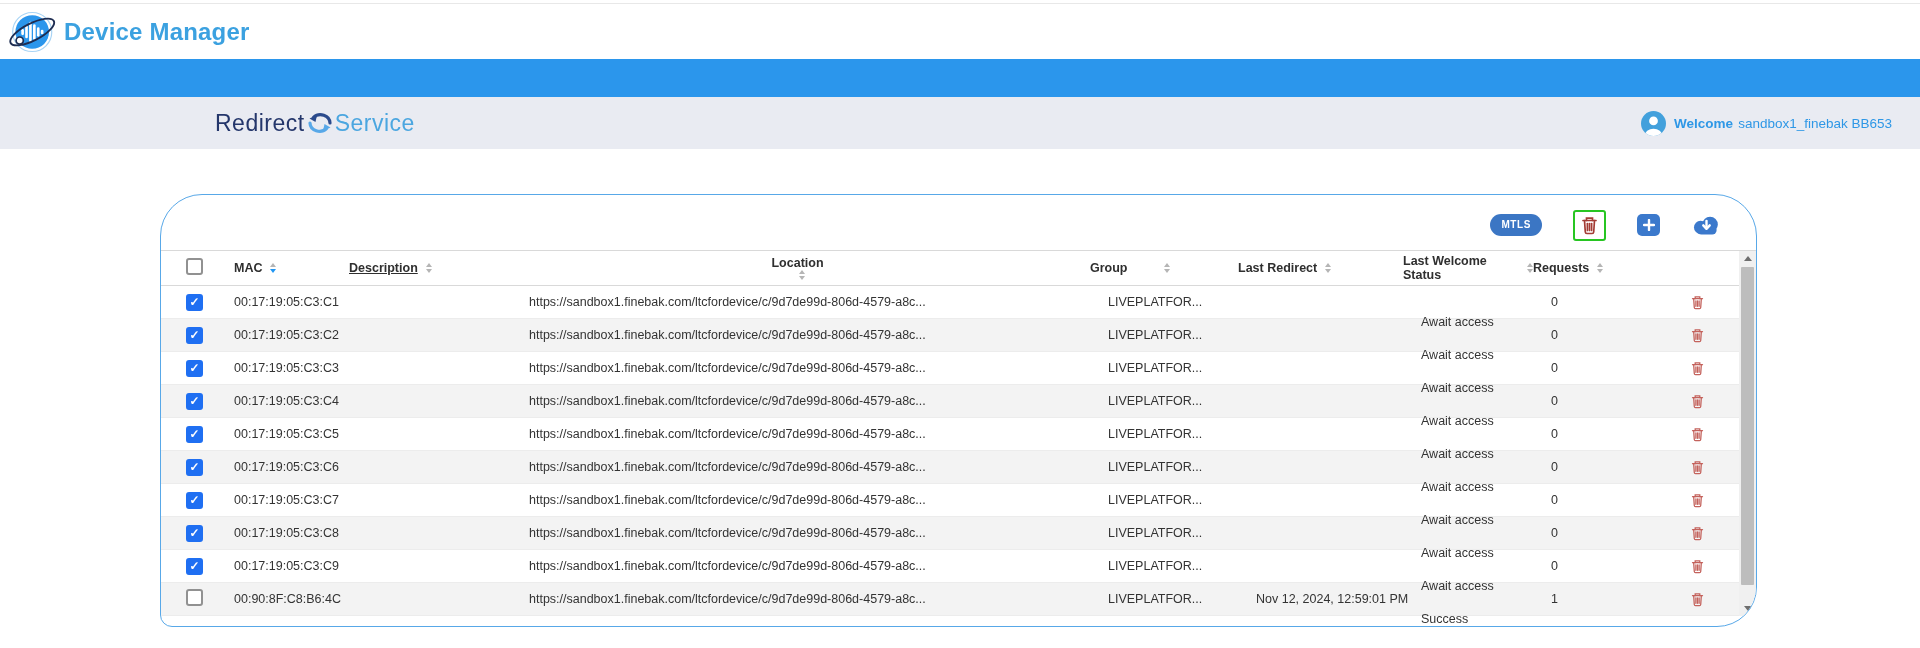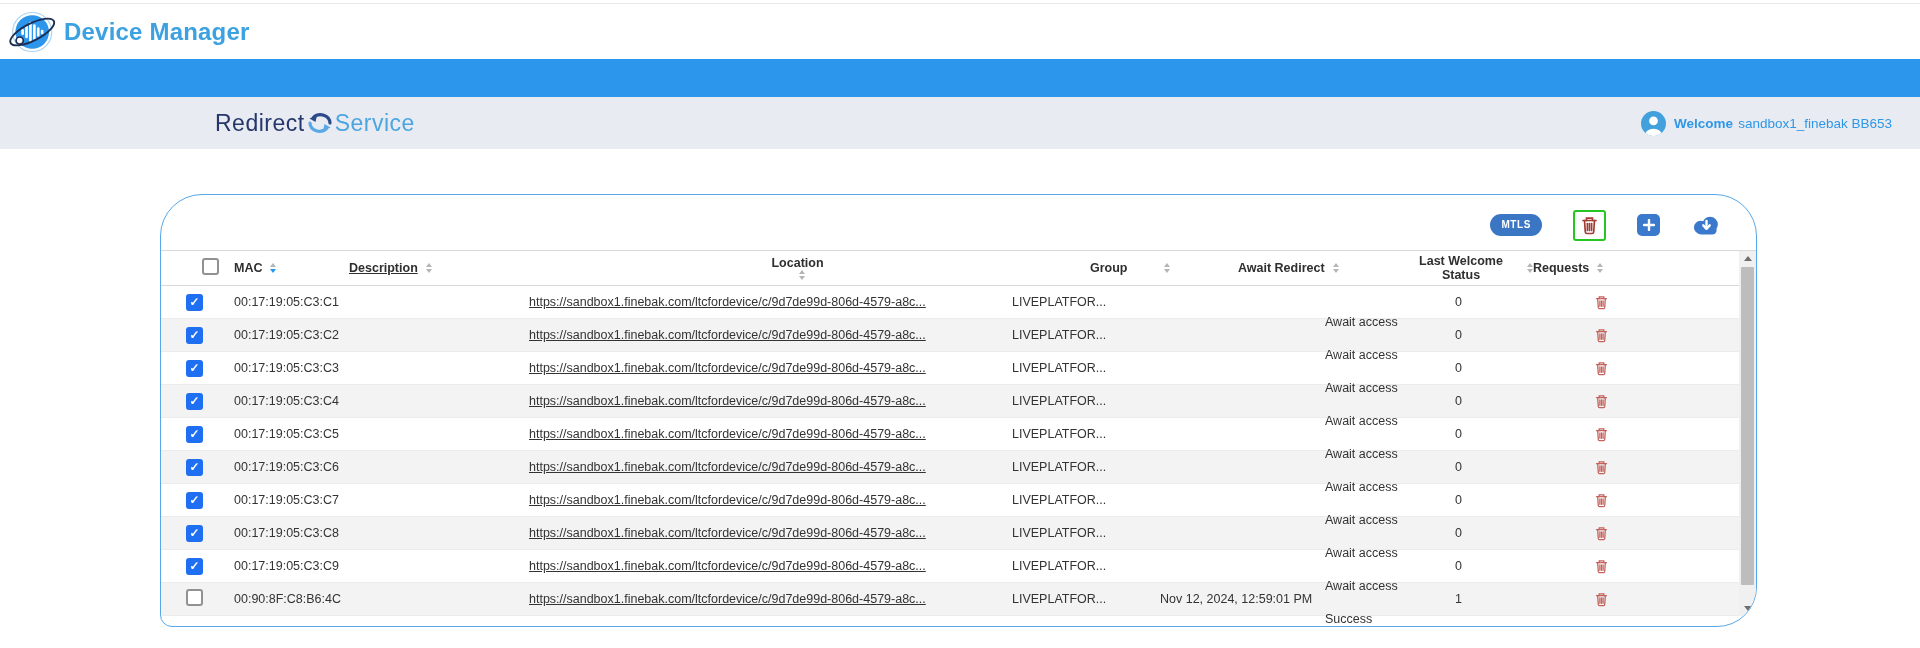--- a/index.html
+++ b/index.html
@@ -46,35 +46,35 @@
   .table-zone { margin-top:10px; display:flex; border-top:1px solid #d9d9d9; height:365px; }
   .tbl { width:1578px; }
   .vscroll { width:17px; background:#f0f0f0; display:flex; flex-direction:column; align-items:center; height:365px; }
   .sb-arrow { width:17px; height:15px; display:flex; align-items:center; justify-content:center; cursor:pointer; }
   .tri-n { width:0; height:0; border-left:4px solid transparent; border-right:4px solid transparent; border-bottom:5px solid #6e6e6e; }
   .tri-s { width:0; height:0; border-left:4px solid transparent; border-right:4px solid transparent; border-top:5px solid #6e6e6e; }
   .sb-track { flex:1; width:17px; position:relative; }
   .sb-thumb { position:absolute; top:1px; left:2px; width:13px; height:95%; background:#bdbdbd; border-radius:1px; cursor:pointer; }
 
   .thead { height:35px; display:flex; align-items:center; padding-left:25px; border-bottom:1px solid #d9d9d9;
-           font-size:12.5px; font-weight:bold; color:#2f2f2f;text-align:center; }
+           font-size:12.5px; font-weight:bold; color:#2f2f2f; }
   .hcell { display:flex; align-items:center; cursor:pointer; }
   .sort { display:inline-flex; flex-direction:column; gap:2px; margin-left:8px; }
   .tri-up { width:0; height:0; border-left:3.5px solid transparent; border-right:3.5px solid transparent; border-bottom:4.5px solid #b5b5b5; }
   .tri-down { width:0; height:0; border-left:3.5px solid transparent; border-right:3.5px solid transparent; border-top:4.5px solid #b5b5b5; }
   .tri-down.active { border-top-color:#2196f3; }
 
   .trow { height:33px; display:flex; align-items:center; padding-left:25px; font-size:12.5px; color:#333;
           border-bottom:1px solid #ececec; background:#fff; }
   .trow.alt { background:#f3f3f3; }
 
   .c-select { width:48px; } .h-select { width:48px; }
   .c-mac { width:115px; white-space:nowrap; overflow:visible; } .h-mac { width:115px; }
   .c-desc { width:180px; } .h-desc { width:156px;text-decoration:underline; }
-  .c-loc { width:483px; white-space:nowrap;text-decoration:underline; } .h-loc { width:585px;flex-direction:column; }
+  .c-loc { width:579px; white-space:nowrap; } .h-loc { width:585px;flex-direction:column; }
   .c-group { width:148px; white-space:nowrap; } .h-group { width:148px;gap:28px; }
   .c-lastr { width:165px; white-space:nowrap; } .h-lastr { width:165px; }
   .c-status { width:130px; white-space:nowrap;margin-top:40px; } .h-status { width:130px; }
   .c-req { width:110px; } .h-req { width:110px; }
   .c-actions { width:72px; display:flex; justify-content:center; }
 
   .checkbox { width:17px; height:17px; border:2px solid #919191; border-radius:3px; background:#fff;
               display:inline-flex; align-items:center; justify-content:center; cursor:pointer; }
   .checkbox.checked { background:#1f6ff2; border-color:#1f6ff2; }
   .checkbox.checked::after { content:"✓"; color:#fff; font-size:12px; font-weight:bold; line-height:1; }
@@ -199,21 +199,21 @@
               </span>
           </div>
           <div class="hcell h-group">
             <span>Group</span>
             <span class="sort">
                 <span class="tri-up"></span>
                 <span class="tri-down"></span>
               </span>
           </div>
           <div class="hcell h-lastr">
-            <span>Await Redirect</span>
+            <span>Last Redirect</span>
             <span class="sort">
                 <span class="tri-up"></span>
                 <span class="tri-down"></span>
               </span>
           </div>
           <div class="hcell h-status">
             <span>Last Welcome Status</span>
             <span class="sort">
                 <span class="tri-up"></span>
                 <span class="tri-down"></span>

